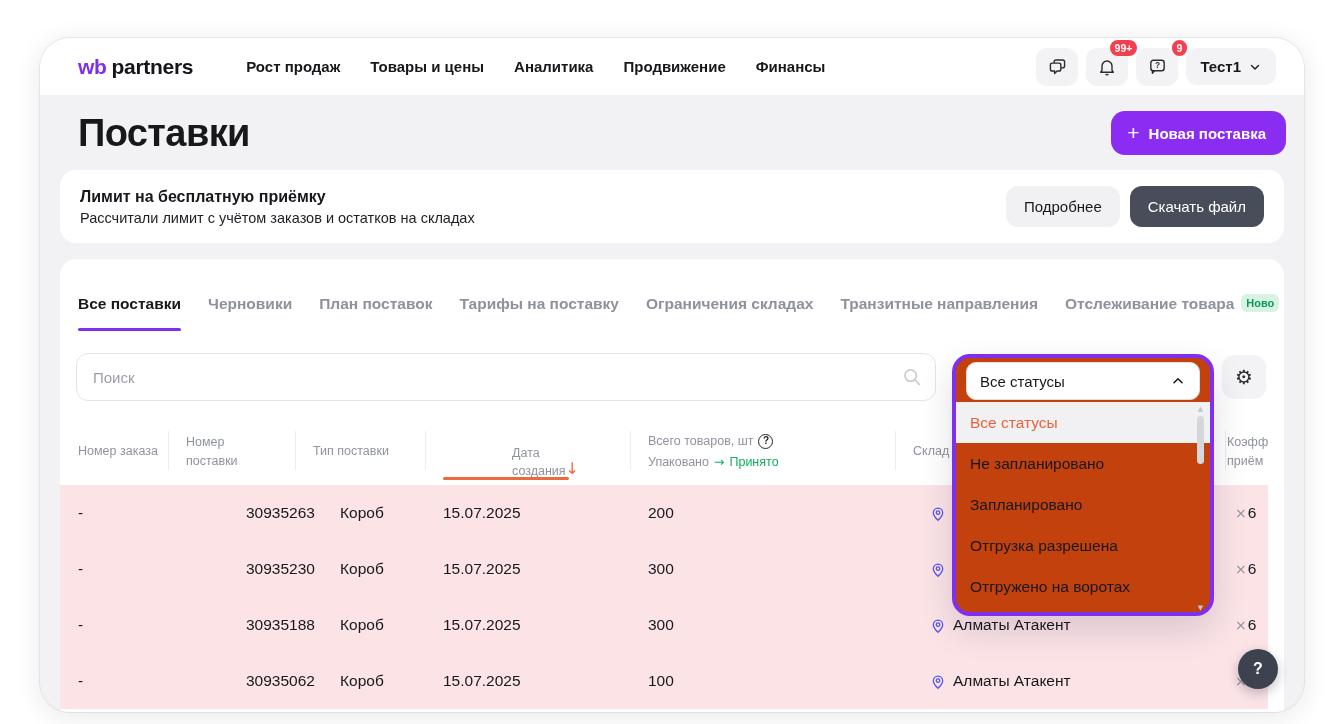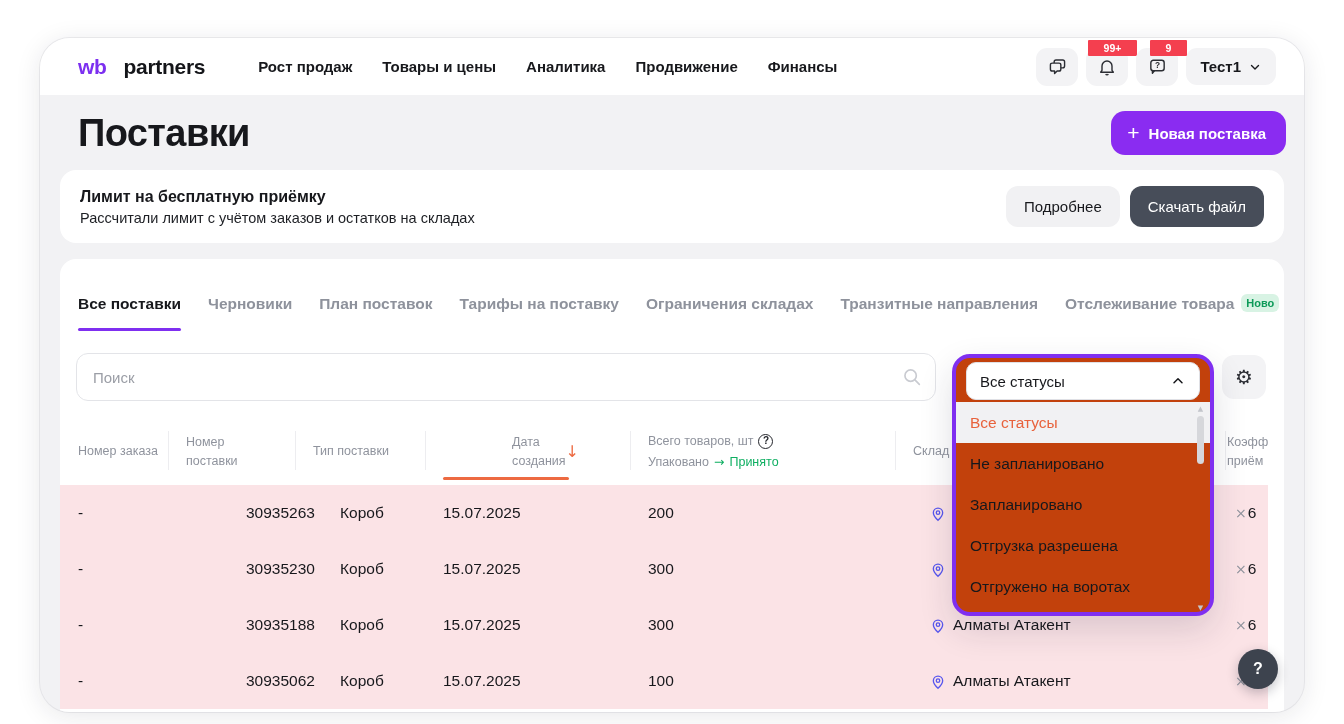--- a/index.html
+++ b/index.html
@@ -5,31 +5,31 @@
   * { box-sizing: border-box; margin: 0; padding: 0; }
   html, body { width: 1344px; height: 724px; background: #ffffff; overflow: hidden;
     font-family: "Liberation Sans", sans-serif; color: #17181c; }
 
   .frame { position: absolute; left: 40px; top: 38px; width: 1264px; height: 674px;
     border-radius: 30px; background: #f2f2f4; overflow: hidden;
     box-shadow: 0 4px 26px rgba(25,25,50,.10), 0 0 0 1px #efeff1; }
 
   
   .topbar { height: 57px; background: #fff; display: flex; align-items: center; padding: 0 28px 0 38px; }
-  .logo { display: flex; align-items: baseline; gap: 17px; font-size: 21px; font-weight: 800; letter-spacing: -.3px; cursor: pointer; }
+  .logo { display: flex; align-items: baseline; gap: 5px; font-size: 21px; font-weight: 800; letter-spacing: -.3px; cursor: pointer; }
   .logo .wb { color: #7c2ff0; }
   .logo .pt { color: #141519; font-weight: 700; }
   .nav { display: flex; margin-left: 40px; gap: 4px; }
   .nav-item { font-size: 15px; font-weight: 600; color: #17181c; padding: 9px 13px; border-radius: 10px; cursor: pointer; white-space: nowrap; }
   .nav-item.active { background: #f4f4f6; }
   .topbar-right { margin-left: auto; display: flex; align-items: center; gap: 8px; }
   .icon-btn { position: relative; width: 42px; height: 38px; border-radius: 11px; background: #f3f3f5;
     display: flex; align-items: center; justify-content: center; cursor: pointer; }
   .badge { position: absolute; top: -8px; right: -9px; background: #f43f4f; color: #fff; font-size: 10.5px;
-    font-weight: 700; border-radius: 1px; padding: 3px 16px; line-height: 1; }
+    font-weight: 700; border-radius: 8px; padding: 3px 5px; line-height: 1; }
   .account { display: flex; align-items: center; gap: 7px; background: #f3f3f5; border-radius: 11px;
     padding: 10px 14px; font-weight: 700; font-size: 15px; cursor: pointer; }
 
   
   .page-head { display: flex; align-items: center; justify-content: space-between; padding: 8px 18px 0 38px; height: 68px; }
   .page-title { font-size: 38px; font-weight: 700; letter-spacing: -.6px; }
   .new-supply { background: #8a2cf1; color: #fff; border: none; border-radius: 14px; height: 44px;
     padding: 0 20px 0 16px; font-size: 15px; font-weight: 600; display: flex; align-items: center; gap: 9px;
     cursor: pointer; font-family: inherit; }
   .plus { font-size: 21px; font-weight: 300; line-height: 1; margin-top: -2px; }
@@ -65,21 +65,21 @@
   .search .mag { position: absolute; right: 13px; top: 13px; }
   .gear-btn { margin-left: auto; width: 44px; height: 44px; border-radius: 12px; background: #f3f3f5;
     display: flex; align-items: center; justify-content: center; cursor: pointer; }
   .gear-glyph { font-family: "DejaVu Sans", sans-serif; font-size: 20px; color: #2c2e34; }
 
   
   .tgrid { display: grid; grid-template-columns: 108px 127px 130px 205px 265px 330px 59px; }
   .table-head { margin-top: 22px; height: 57px; color: #8f939d; font-size: 12.5px; line-height: 1.45; align-items: center; }
   .th { position: relative; height: 100%; display: flex; flex-direction: column; justify-content: center; padding-left: 18px; }
   .th:not(:first-child)::before { content: ""; position: absolute; left: 0; top: 8px; bottom: 10px; width: 1px; background: #ededf0; }
-  .th-date { flex-direction: row; align-items: center; cursor: pointer; padding-left: 36px; }
+  .th-date { flex-direction: row; align-items: flex-end; cursor: pointer; padding-left: 36px; }
   .th-date::after { content: ""; position: absolute; left: 18px; width: 126px; bottom: 0; height: 3px;
     background: #ed6a41; border-radius: 2px; }
   .sort-arrow { font-family: "DejaVu Sans", sans-serif; color: #ed6a41; font-size: 16px; }
   .th-coeff { padding-left: 2px; overflow: hidden; }
   .hline1 { display: flex; align-items: center; gap: 5px; }
   .info-circle { width: 15px; height: 15px; border: 1.3px solid #23252b; border-radius: 50%; color: #23252b;
     display: inline-flex; align-items: center; justify-content: center; font-size: 10px; font-weight: 700; cursor: pointer; }
   .hline2 { display: flex; align-items: center; gap: 5px; margin-top: 2px; }
   .green { color: #0faf62; }
   .garrow { font-family: "DejaVu Sans", sans-serif; color: #0faf62; }

